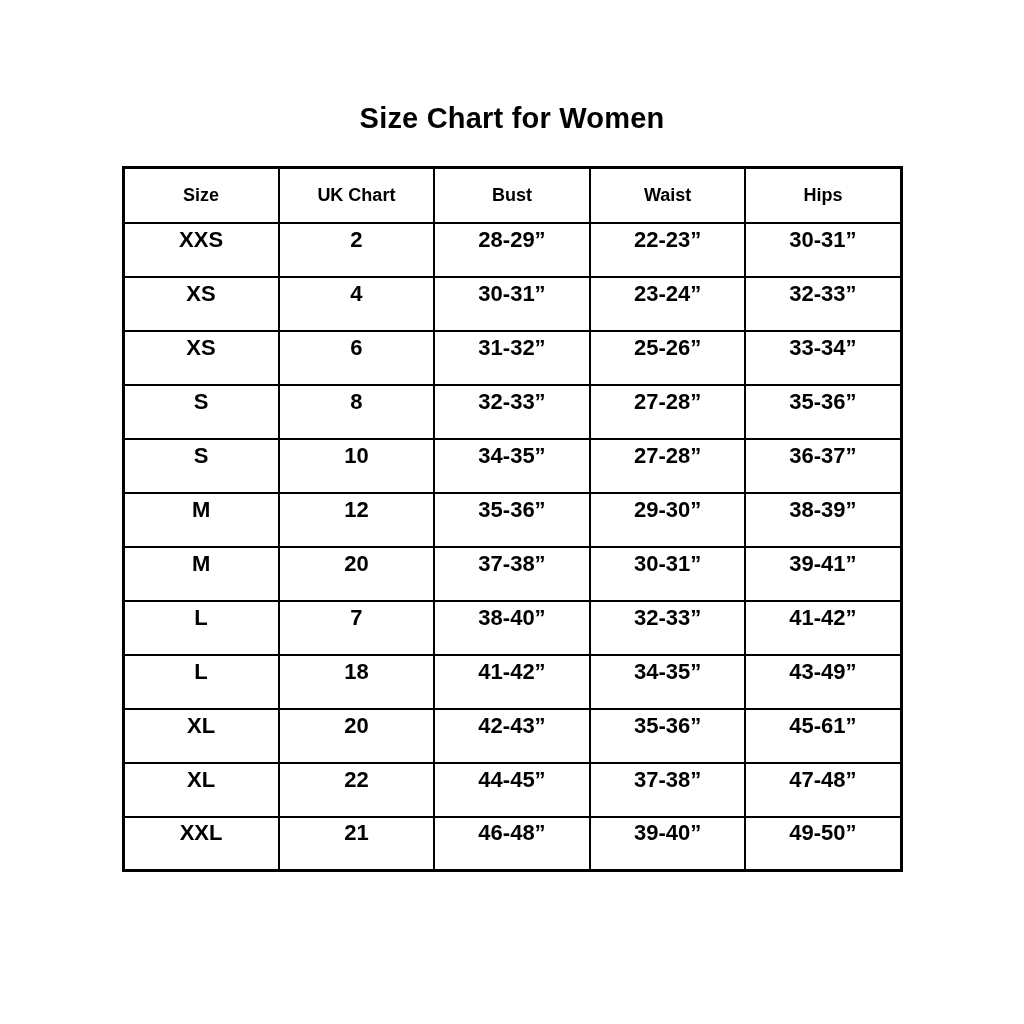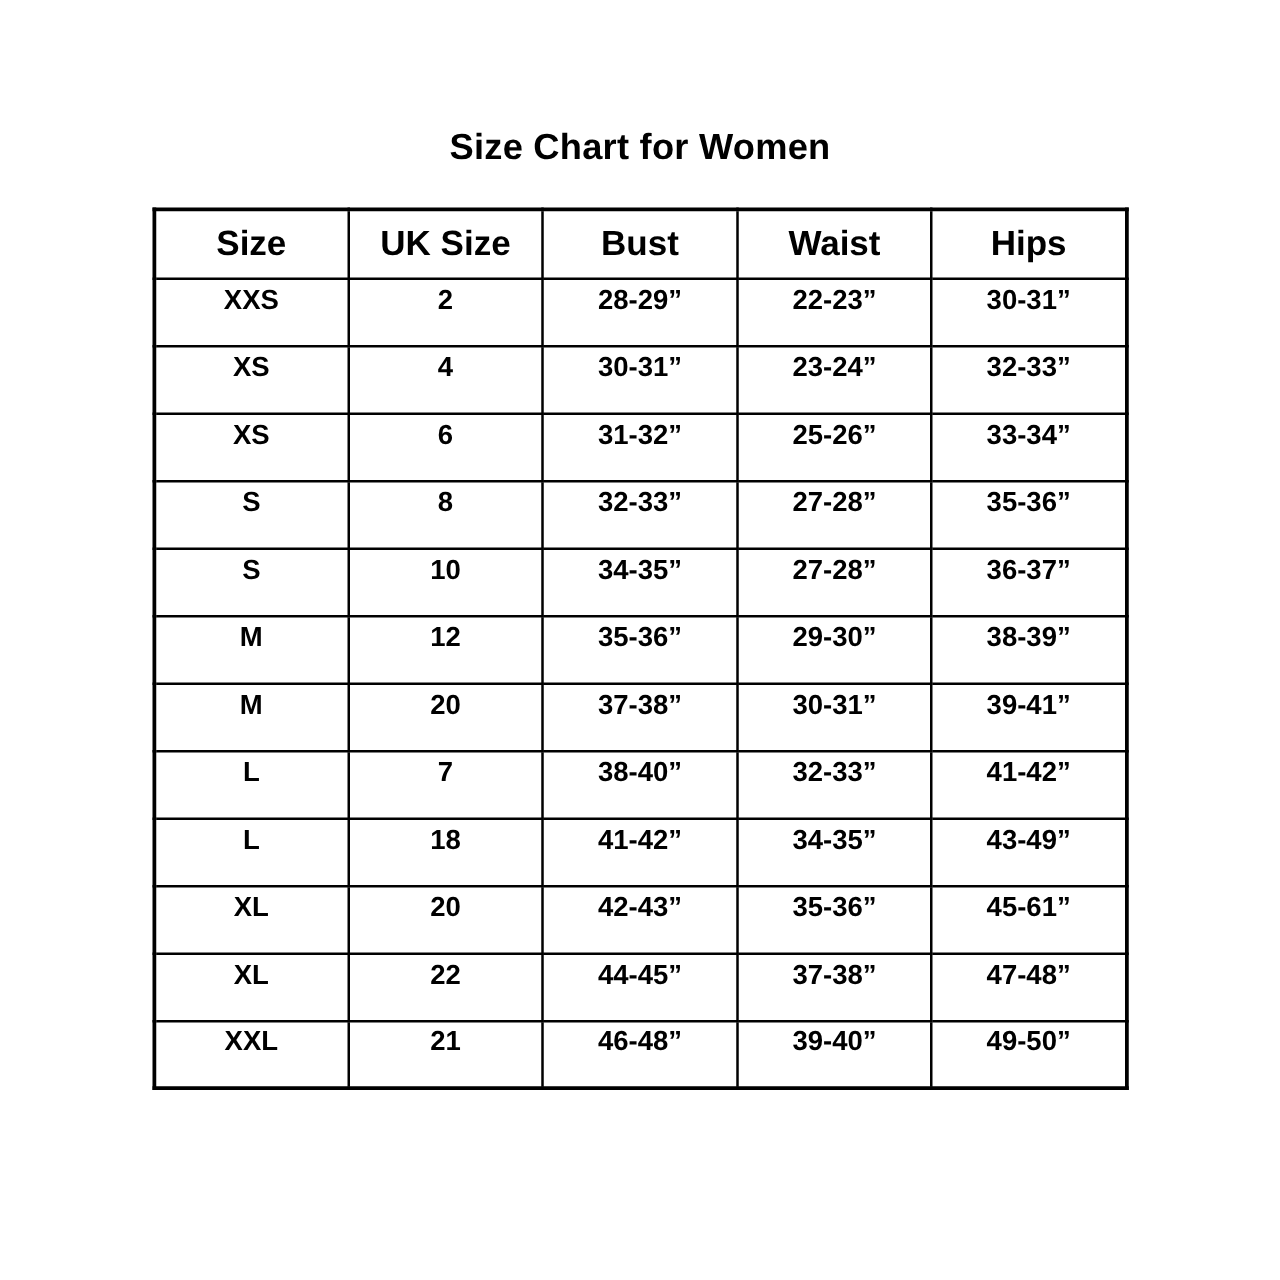--- a/index.html
+++ b/index.html
@@ -41,39 +41,39 @@
     vertical-align: middle;
     font-weight: bold;
     color: #000000;
     box-sizing: border-box;
   }
   table.size-chart {
     border: 3px solid #000000;
   }
   table.size-chart th {
     height: 55px;
-    font-size: 28px;
+    font-size: 18px;
   }
   table.size-chart td {
     height: 54px;
     font-size: 22px;
     padding: 0 4px 20px 4px;
   }
 </style>
 </head>
 <body>
 
 <div class="page">
   <h1 class="chart-title">Size Chart for Women</h1>
 
   <table class="size-chart">
     <thead>
       <tr>
           <th>Size</th>
-          <th>UK Size</th>
+          <th>UK Chart</th>
           <th>Bust</th>
           <th>Waist</th>
           <th>Hips</th>
         </tr>
     </thead>
     <tbody>
         <tr>
           <td>XXS</td>
           <td>2</td>
           <td>28-29”</td>

